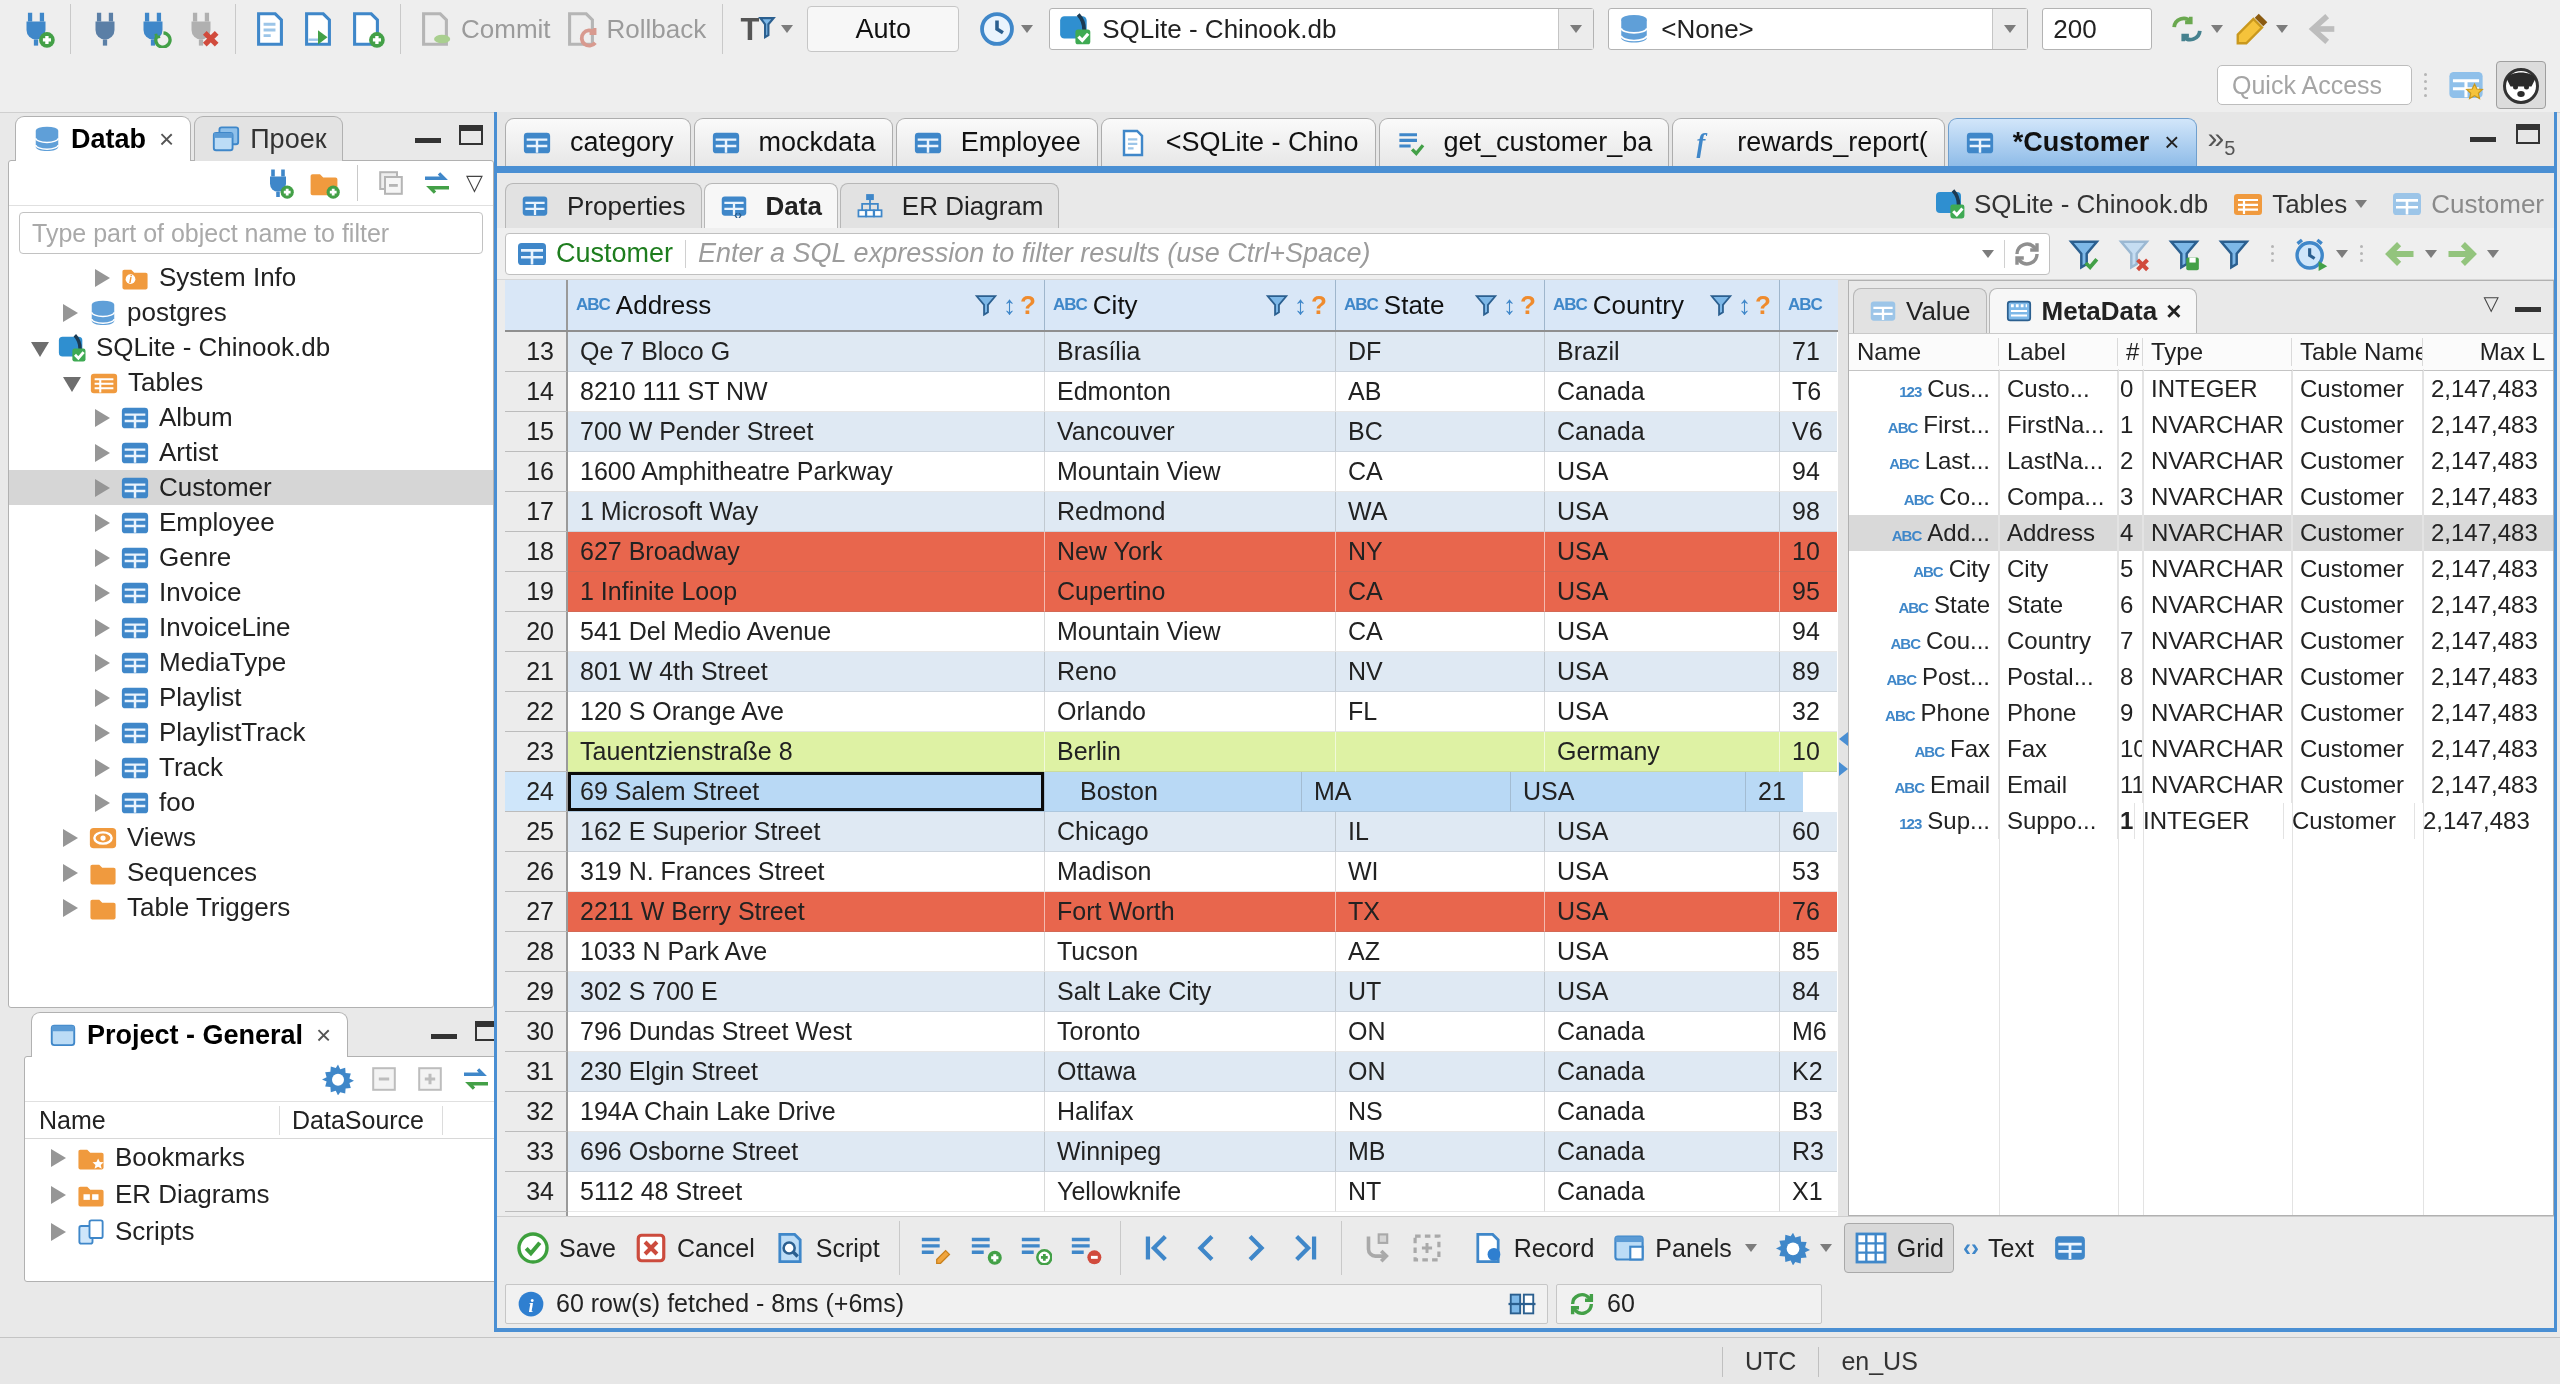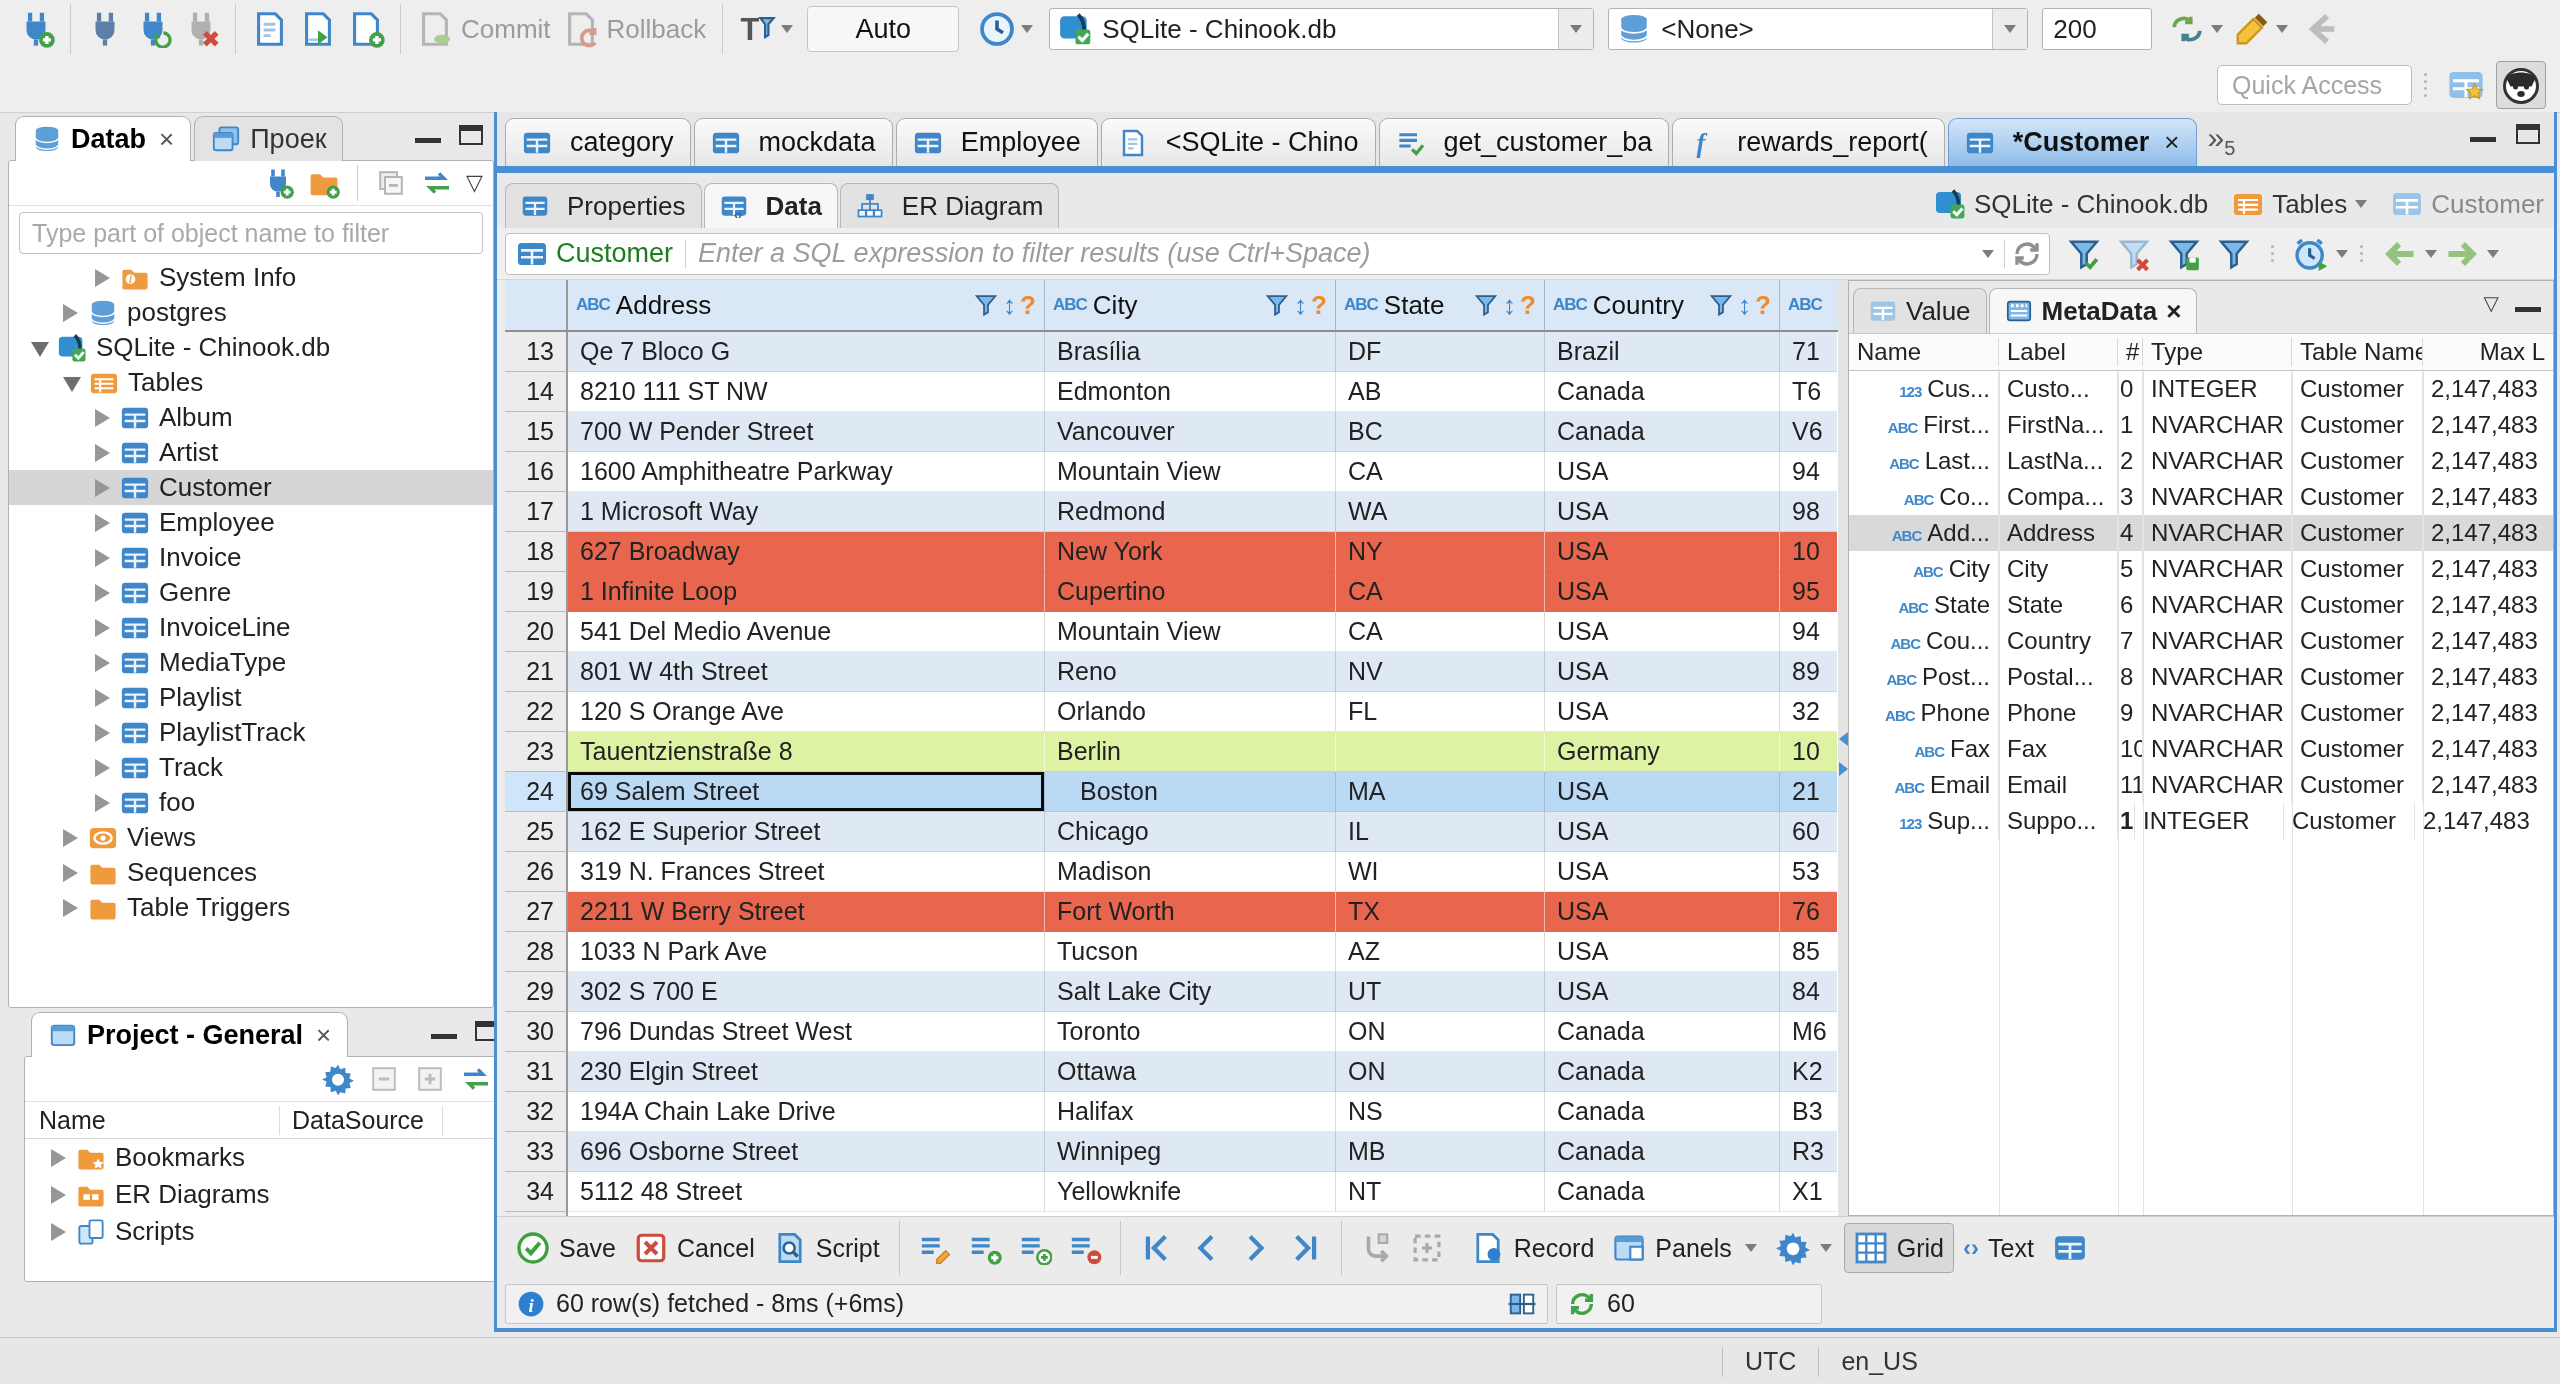--- a/index.html
+++ b/index.html
@@ -452,31 +452,31 @@
         <span>Employee</span>
       </div>
       <div class="trow" style="padding-left: 86px;">
         <span class="arrow-r"></span>
         <span class="ic ticon" style="width: 30px; height: 30px;">
           <svg viewBox="0 0 16 16" width="100%" height="100%">
             <rect x="1" y="2.5" width="14" height="11" rx="1.8" fill="#3f87c9"></rect>
             <path d="M2.5 6.2h11M8 6.2v7M2.5 9.6h11" stroke="#eaf4fd" stroke-width="1.3" fill="none"></path>
           </svg>
         </span>
-        <span>Invoice</span>
+        <span>Genre</span>
       </div>
       <div class="trow" style="padding-left: 86px;">
         <span class="arrow-r"></span>
         <span class="ic ticon" style="width: 30px; height: 30px;">
           <svg viewBox="0 0 16 16" width="100%" height="100%">
             <rect x="1" y="2.5" width="14" height="11" rx="1.8" fill="#3f87c9"></rect>
             <path d="M2.5 6.2h11M8 6.2v7M2.5 9.6h11" stroke="#eaf4fd" stroke-width="1.3" fill="none"></path>
           </svg>
         </span>
-        <span>Genre</span>
+        <span>Invoice</span>
       </div>
       <div class="trow" style="padding-left: 86px;">
         <span class="arrow-r"></span>
         <span class="ic ticon" style="width: 30px; height: 30px;">
           <svg viewBox="0 0 16 16" width="100%" height="100%">
             <rect x="1" y="2.5" width="14" height="11" rx="1.8" fill="#3f87c9"></rect>
             <path d="M2.5 6.2h11M8 6.2v7M2.5 9.6h11" stroke="#eaf4fd" stroke-width="1.3" fill="none"></path>
           </svg>
         </span>
         <span>InvoiceLine</span>
@@ -1007,21 +1007,21 @@
             <div class="gnum">23</div>
             <div class="gc" style="width: 477px;">Tauentzienstraße 8</div>
             <div class="gc" style="width: 291px;">Berlin</div>
             <div class="gc" style="width: 209px;"></div>
             <div class="gc" style="width: 235px;">Germany</div>
             <div class="gc" style="width: 57px; border-right: none;">10</div>
           </div>
           <div class="grow row-sel">
             <div class="gnum">24</div>
             <div class="gc focus-cell" style="width: 477px;">69 Salem Street</div>
-            <div class="gc" style="width: 291px; padding-left: 35px;">Boston</div>
+            <div class="gc" style="width: 257px; padding-left: 35px;">Boston</div>
             <div class="gc" style="width: 209px;">MA</div>
             <div class="gc" style="width: 235px;">USA</div>
             <div class="gc" style="width: 57px; border-right: none;">21</div>
           </div>
           <div class="grow row-blue">
             <div class="gnum">25</div>
             <div class="gc" style="width: 477px;">162 E Superior Street</div>
             <div class="gc" style="width: 291px;">Chicago</div>
             <div class="gc" style="width: 209px;">IL</div>
             <div class="gc" style="width: 235px;">USA</div>

